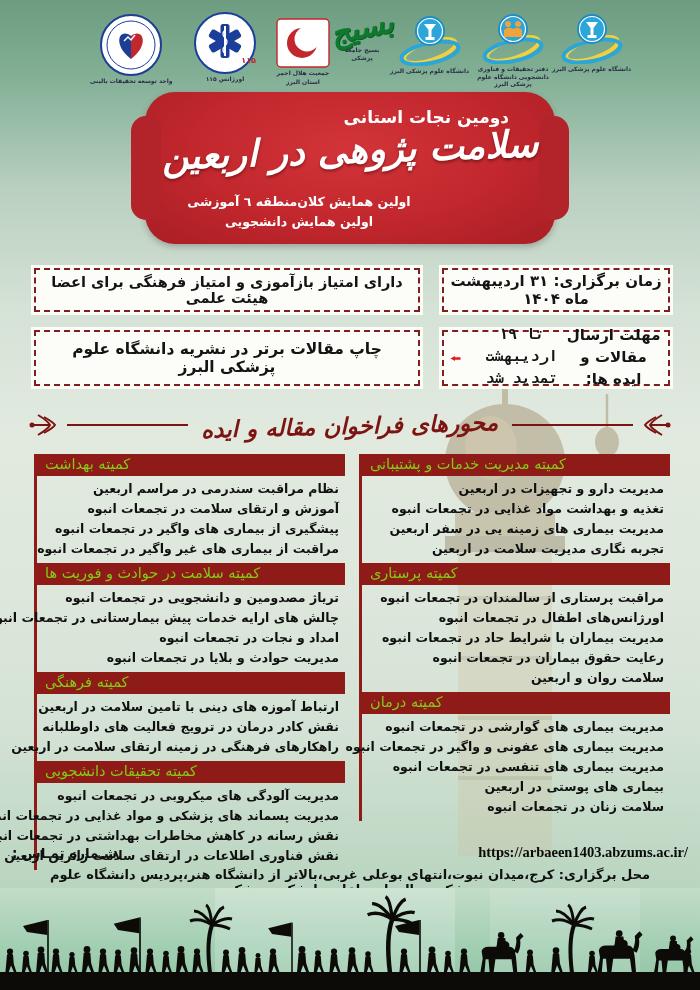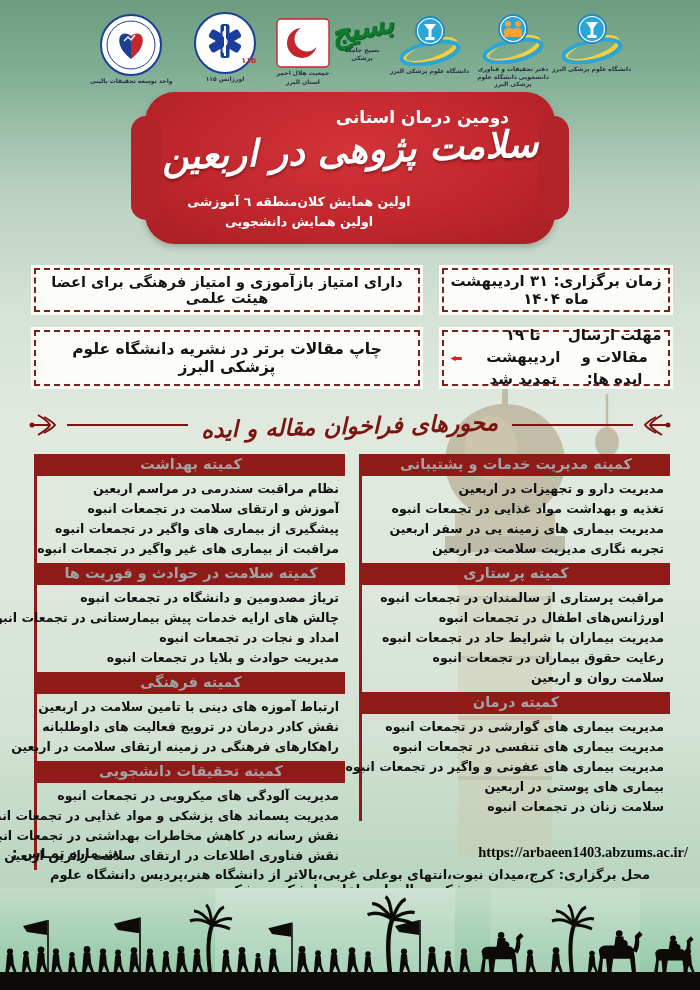--- a/index.html
+++ b/index.html
@@ -33,36 +33,36 @@
     transform:rotate(-2deg); text-shadow:0 2px 3px rgba(60,0,0,.45); }
   .banner-subtitles { position:absolute; bottom:12px; left:34px; width:240px; text-align:center;
     color:#fff; font-size:12.5px; font-weight:bold; line-height:1.6; }
   
   .ibox { position:absolute; z-index:2; background:#fcfcf9; border:2px dashed #7e1f1c; box-shadow:0 0 0 3px #fcfcf9;
     display:flex; align-items:center; text-align:center;
     color:#141414; font-weight:bold; direction:rtl; padding:2px 6px; }
   .box-date { top:268px; right:30px; width:228px; height:44px; font-size:15px; }
   .box-credit { top:268px; left:34px; width:386px; height:44px; font-size:14.5px; }
   .box-deadline { top:330px; right:30px; width:228px; height:56px; font-size:15px; flex-direction:row; line-height:1.45; }
-  .box-deadline .dl2 { display:flex; align-items:center; gap:17px; direction:rtl; }
+  .box-deadline .dl2 { display:flex; align-items:center; gap:17px; direction:rtl;font-family:Liberation Mono, monospace; }
   .box-publication { top:330px; left:34px; width:386px; height:56px; font-size:15.5px; }
   
   .ribbon { position:absolute; top:402px; left:0; width:700px; height:46px; z-index:2;
     display:flex; align-items:center; gap:9px; padding:0 28px; }
   .ribbon .rline { flex:1; border-top:2.5px solid #7c1512; height:0; }
   .ribbon-title { font-family:"DejaVu Serif", serif; font-style:italic; font-weight:bold; font-size:23px;
     color:#7c1512; transform:rotate(-1.5deg); white-space:nowrap; padding:0 4px; }
   
   .shrine { position:absolute; top:386px; left:355px; width:280px; height:470px; opacity:.34; z-index:1; }
   
   .columns { position:absolute; top:454px; right:30px; left:34px; display:flex; gap:14px; direction:rtl; z-index:2; }
   .col { flex:1; min-width:0; }
   .committee { border-left:3px solid #8e1b17; }
-  .committee h3 { margin:0; background:#8e1b17; color:#a3a3a3; font-size:14.5px; font-weight:bold;
-    padding:2px 8px 4px; line-height:16px; text-align:center; }
+  .committee h3 { margin:0; background:#8e1b17; color:#84cc16; font-size:14.5px; font-weight:normal;
+    padding:2px 8px 4px; line-height:16px; text-align:left; }
   .committee ul { list-style:none; margin:0; padding:3px 2px 4px 0; }
   .committee li { font-size:12.5px; font-weight:bold; color:#101010; line-height:20px;
     white-space:nowrap; text-align:right; padding-right:4px; }
   
   .contact { position:absolute; top:844px; left:12px; right:12px; z-index:2; direction:rtl;
     display:flex; justify-content:space-between; align-items:center;
     font-size:13.5px; font-weight:bold; color:#101010; }
   .contact .url { direction:ltr; font-family:"Liberation Serif", serif; font-size:14.5px; color:#0a0a0a; }
   .phone-group { display:flex; gap:6px; direction:rtl; }
   .venue { position:absolute; top:867px; left:8px; right:8px; z-index:2; text-align:center;
@@ -150,21 +150,21 @@
         <ellipse cx="39" cy="39" rx="29" ry="10" fill="none" stroke="#2ba6d9" stroke-width="4" transform="rotate(-12 39 39)"></ellipse>
         <circle cx="39" cy="17" r="15" fill="#1f8dc4"></circle>
         <circle cx="39" cy="17" r="12.5" fill="#2ba6d9" stroke="#ffffff" stroke-width="1.2"></circle>
         <path d="M33,10 h12 l-4.5,6 v7 h3 v3 h-9 v-3 h3 v-7 Z" fill="#ffffff"></path>
       </svg>
       <div class="logo-caption">دانشگاه علوم پزشکی البرز</div>
     </div>
   </div>
 
   <div class="banner">
-    <div class="banner-pretitle">دومین درمان استانی</div>
+    <div class="banner-pretitle">دومین نجات استانی</div>
     <div class="banner-title">سلامت پژوهی در اربعین</div>
     <div class="banner-subtitles">
       <div>اولین همایش کلان‌منطقه ٦ آموزشی</div>
       <div>اولین همایش دانشجویی</div>
     </div>
   </div>
 
   <div class="ibox box-date">
     <span>زمان برگزاری: ۳۱ اردیبهشت ماه ۱۴۰۴</span>
   </div>
@@ -243,22 +243,22 @@
             <li>مدیریت بیماران با شرایط حاد در تجمعات انبوه</li>
             <li>رعایت حقوق بیماران در تجمعات انبوه</li>
             <li>سلامت روان و اربعین</li>
           </ul>
       </section>
       <section class="committee">
         <h3>کمیته درمان</h3>
         <ul>
 
         <li>مدیریت بیماری های گوارشی در تجمعات انبوه</li>
+            <li>مدیریت بیماری های عفونی و واگیر در تجمعات انبوه</li>
             <li>مدیریت بیماری های تنفسی در تجمعات انبوه</li>
-            <li>مدیریت بیماری های عفونی و واگیر در تجمعات انبوه</li>
             <li>بیماری های پوستی در اربعین</li>
             <li>سلامت زنان در تجمعات انبوه</li>
           </ul>
       </section>
     </div>
 
     <div class="col">
       <section class="committee">
         <h3>کمیته بهداشت</h3>
         <ul>
@@ -266,21 +266,21 @@
         <li>نظام مراقبت سندرمی در مراسم اربعین</li>
             <li>آموزش و ارتقای سلامت در تجمعات انبوه</li>
             <li>پیشگیری از بیماری های واگیر در تجمعات انبوه</li>
             <li>مراقبت از بیماری های غیر واگیر در تجمعات انبوه</li>
           </ul>
       </section>
       <section class="committee">
         <h3>کمیته سلامت در حوادث و فوریت ها</h3>
         <ul>
 
-        <li>تریاژ مصدومین و دانشگاه در تجمعات انبوه</li>
+        <li>تریاژ مصدومین و دانشجویی در تجمعات انبوه</li>
             <li>چالش های ارایه خدمات پیش بیمارستانی در تجمعات انبوه</li>
             <li>امداد و نجات در تجمعات انبوه</li>
             <li>مدیریت حوادث و بلایا در تجمعات انبوه</li>
           </ul>
       </section>
       <section class="committee">
         <h3>کمیته فرهنگی</h3>
         <ul>
 
         <li>ارتباط آموزه های دینی با تامین سلامت در اربعین</li>

